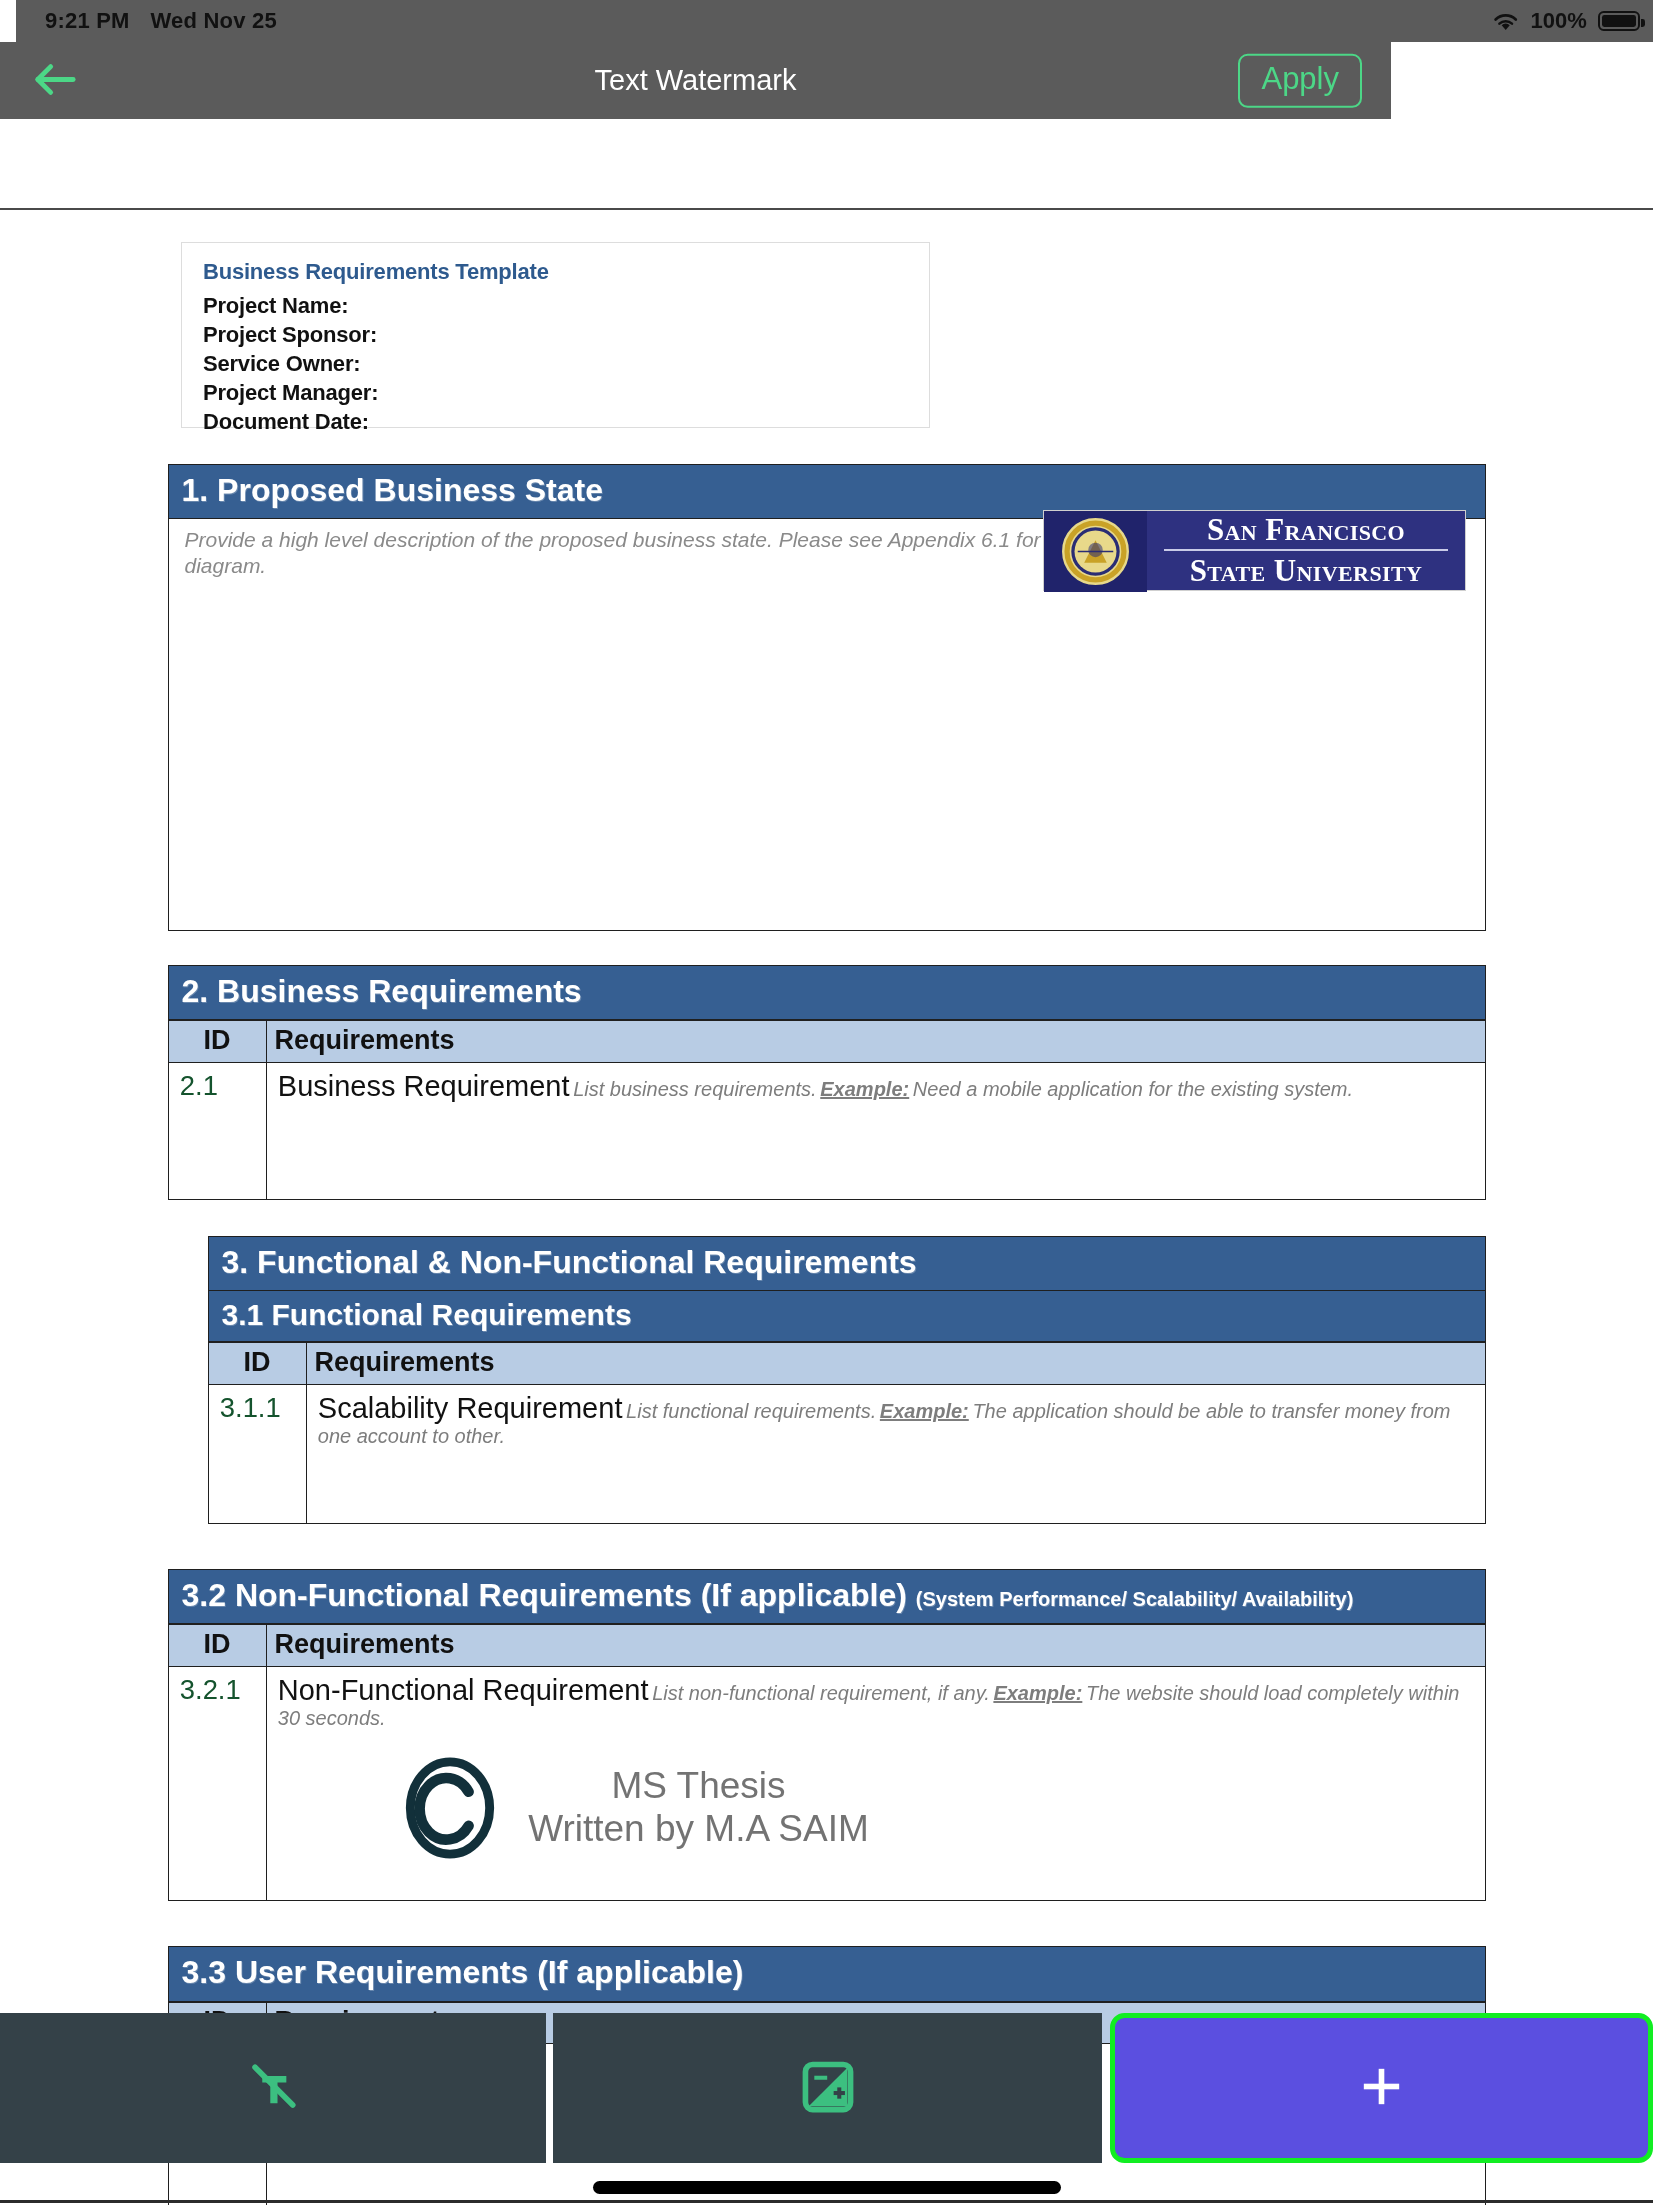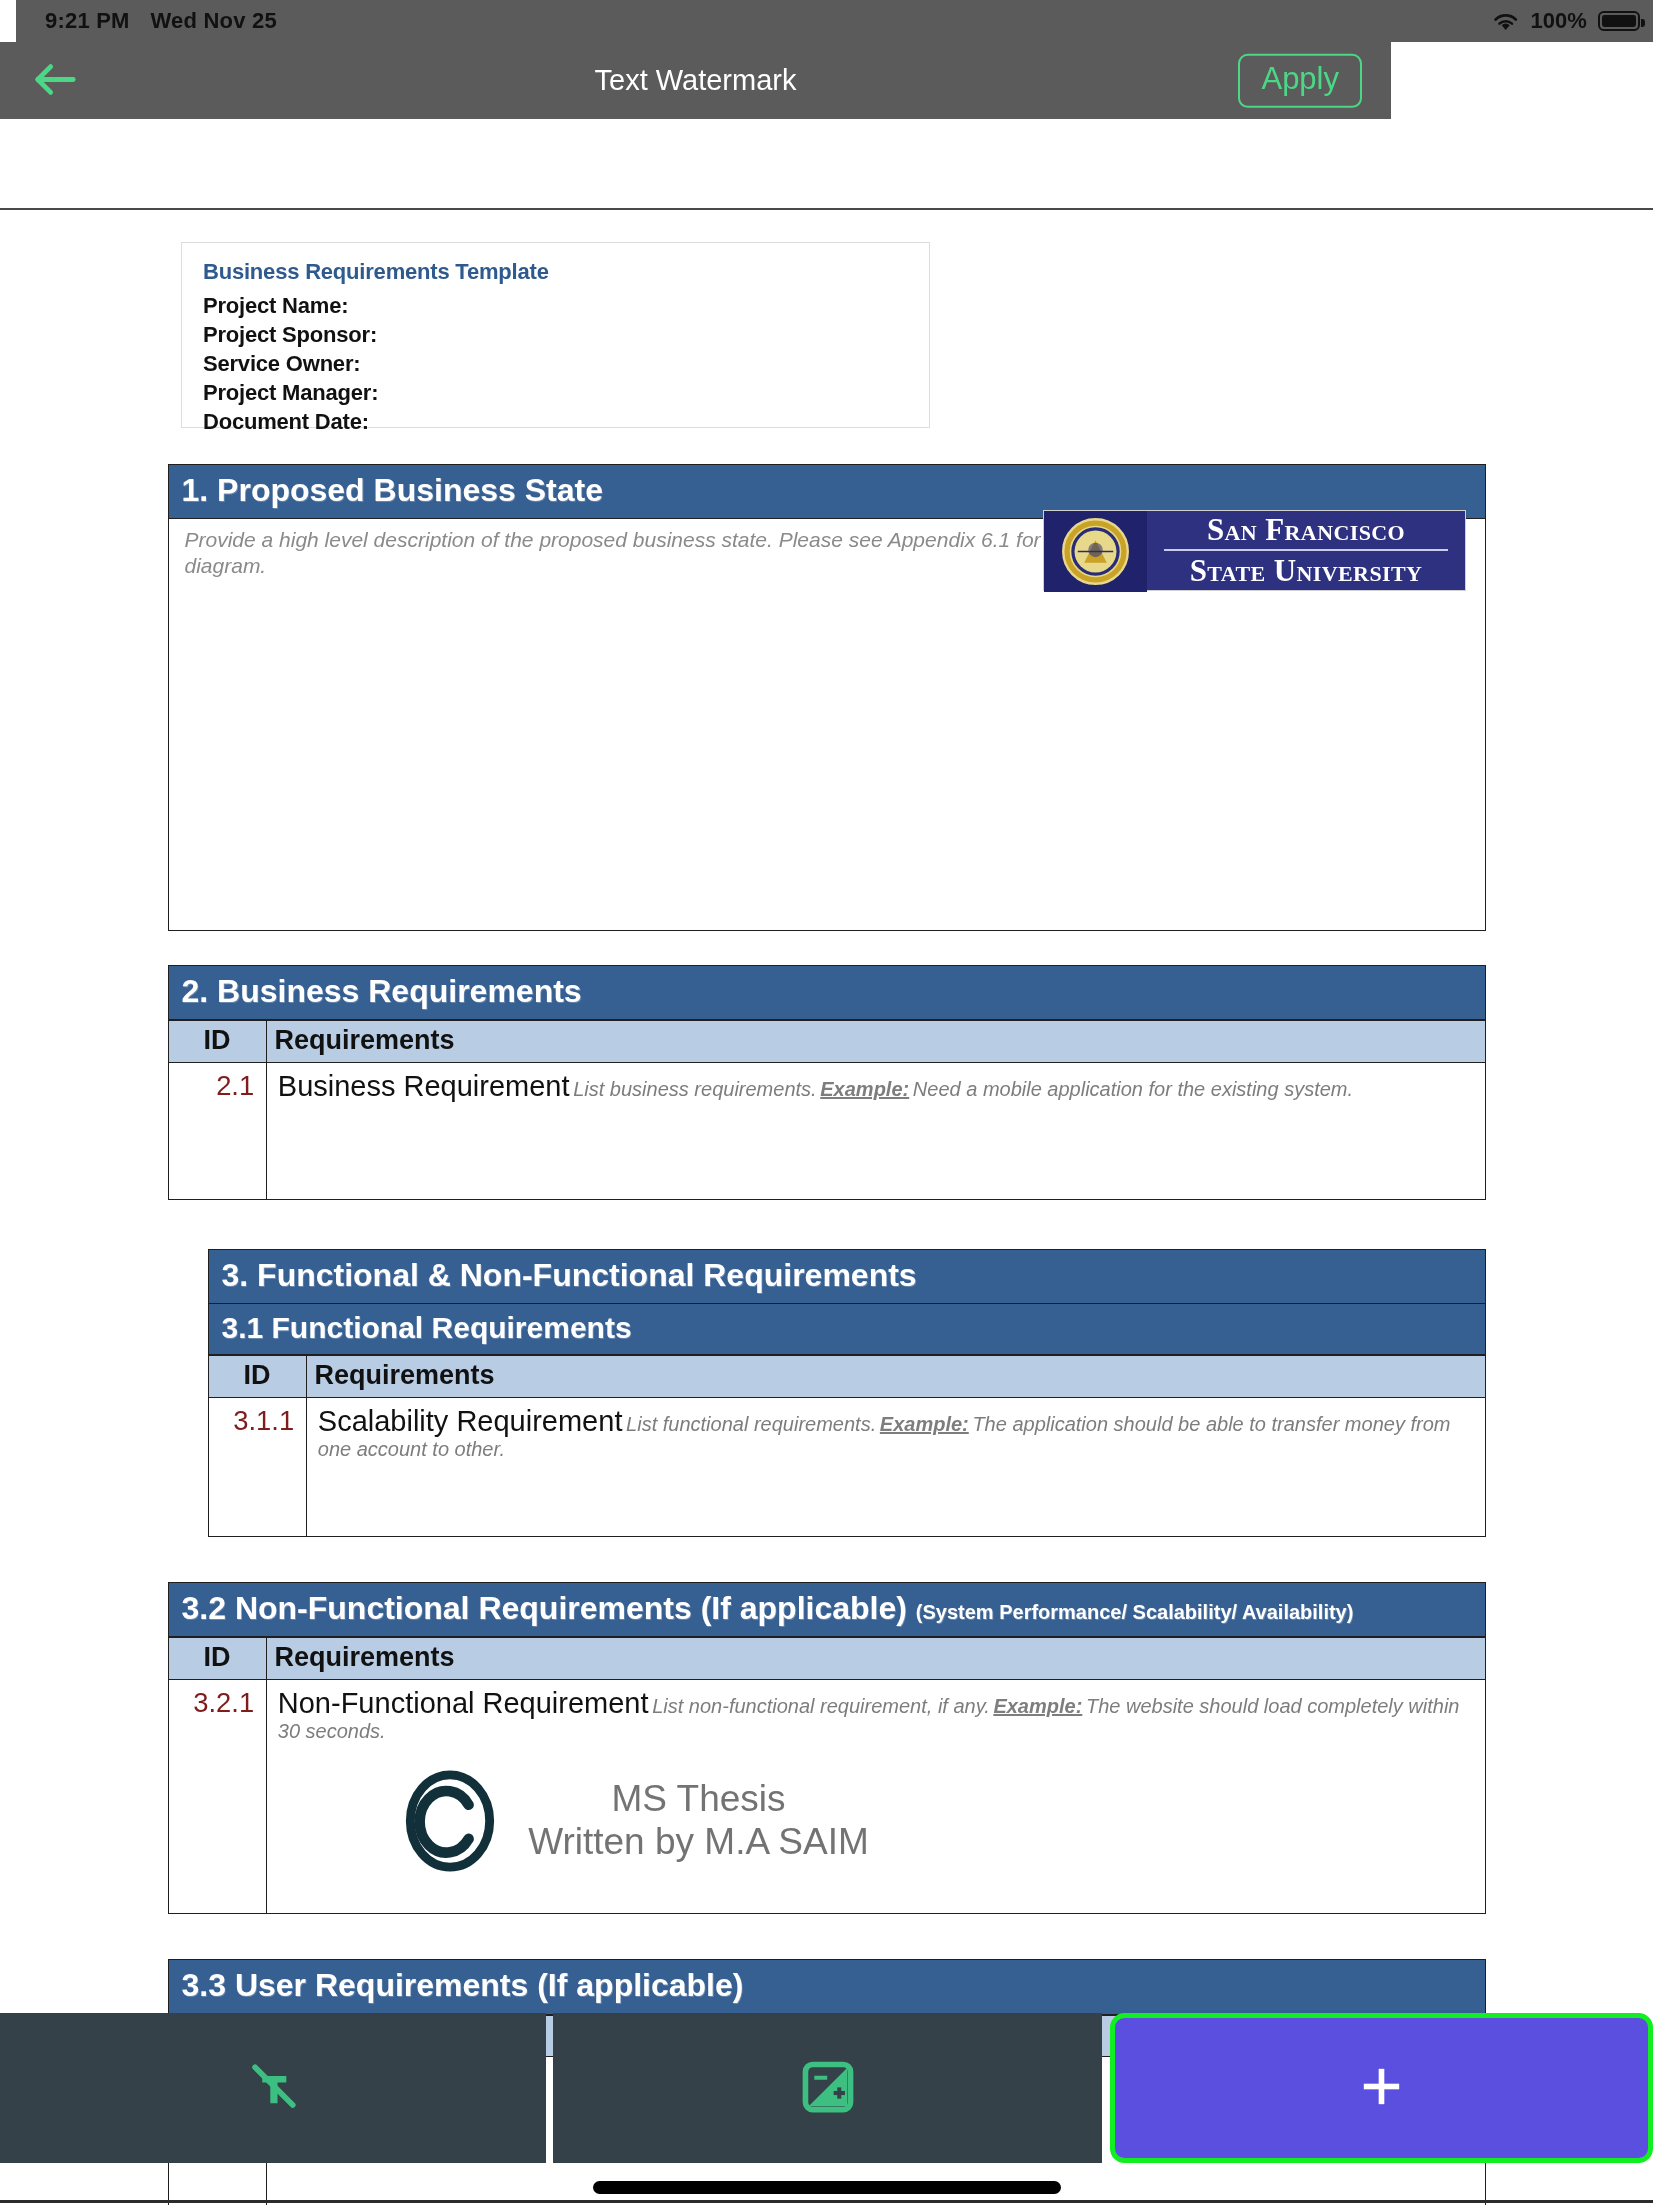--- a/index.html
+++ b/index.html
@@ -90,21 +90,21 @@
 
   .tbl { width: 100%; border-collapse: collapse; table-layout: fixed; }
   .tbl th, .tbl td { border: 1.6px solid #1f1f1f; vertical-align: top; }
   .tbl .col-id { width: 98px; }
   .tbl thead th {
     background:#B8CCE4; font-size:27px; font-weight:700; color:#111;
     padding: 3.2px 8px 6.5px; text-align:left;
   }
   .tbl thead th.c { text-align:center; }
   .tbl td { padding: 6.5px 11.3px; }
-  .cell-id { text-align:right; font-size:27.4px; font-weight:400; color:#7f1d1d; padding-top:9.7px; }
+  .cell-id { text-align:left; font-size:27.4px; font-weight:400; color:#14532d; padding-top:9.7px; }
   .req-label { font-size: 29px; color:#111; }
   .req-hint { font-size: 20px; color:#7d7d7d; font-style: italic; }
   .req-hint b { font-weight:700; text-decoration: underline; font-style: italic; }
 
   .big-box {
     border: 1.6px solid #1f1f1f; border-top: none; background:#fff;
     padding: 8px 16px 0; height: 412px;
   }
   .big-box .note { font-size: 21px; color:#8a8a8a; font-style: italic; line-height:1.25; }
 
@@ -239,21 +239,21 @@
                   <span class="req-label">Business Requirement</span>
                   <span class="req-hint">List business requirements.</span>
                   <span class="req-hint"><b>Example:</b></span>
                   <span class="req-hint">Need a mobile application for the existing system.</span>
                 </td>
               </tr>
             </tbody>
           </table>
         </div>
 
-        <div class="section" style="margin-top:49px;padding-left:40px;">
+        <div class="section" style="margin-top:36px;padding-left:40px;">
           <div class="sec-head">3. Functional &amp; Non-Functional Requirements</div>
           <div class="sec-head sub">3.1 Functional Requirements</div>
           <table class="tbl">
             <colgroup>
                 <col class="col-id">
                 <col>
               </colgroup>
             <thead>
               <tr>
                 <th class="c">ID</th>

